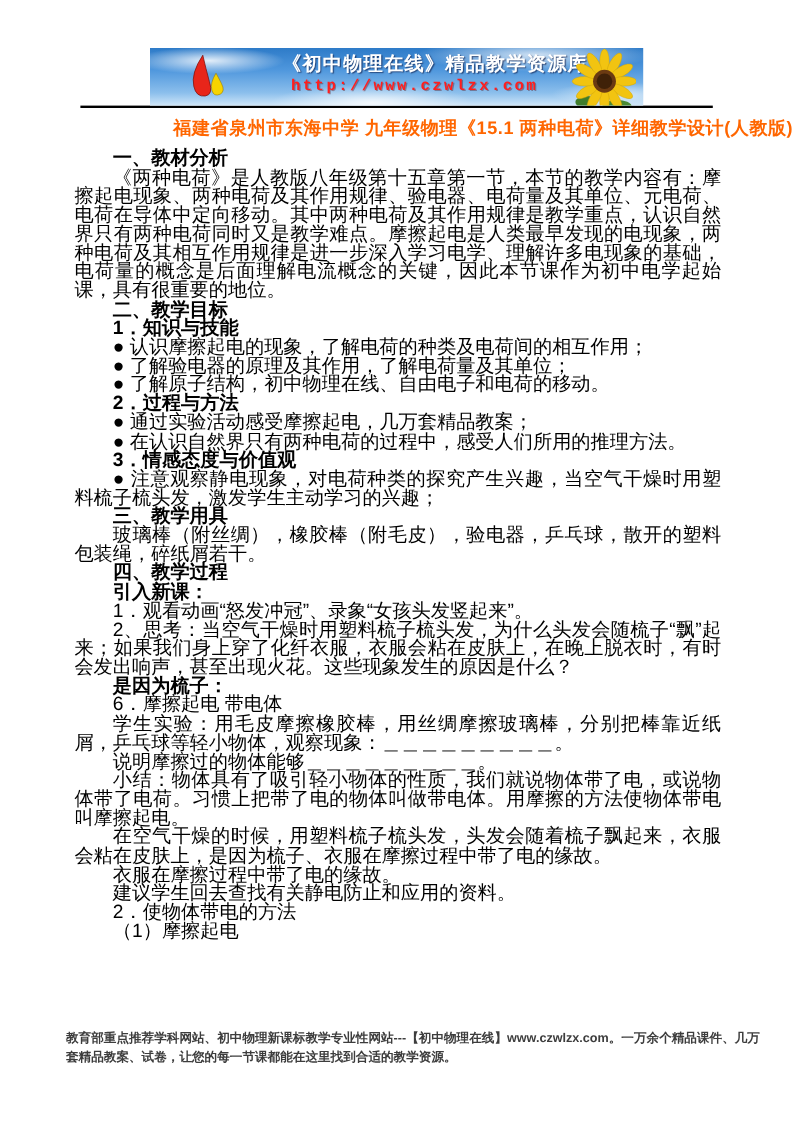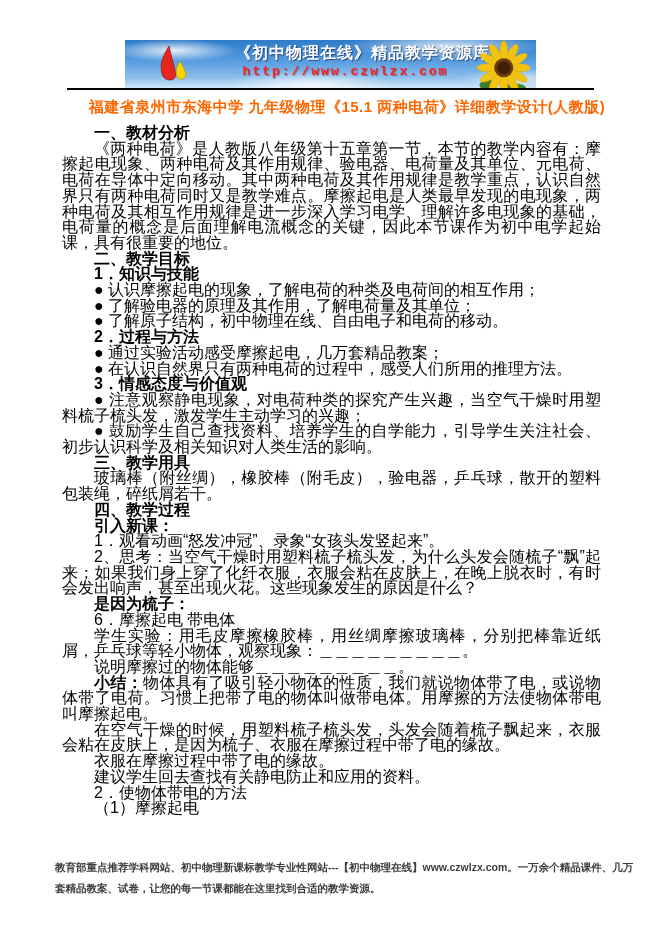--- a/index.html
+++ b/index.html
@@ -20,33 +20,33 @@
   }
   .banner-logo{position:absolute;left:26px;top:4px;width:42px;height:42px;}
   .banner-text{position:absolute;left:110px;right:80px;top:3px;text-align:center;color:#ffffff;}
   .site-title{font-size:16px;font-weight:bold;letter-spacing:1px;text-shadow:1px 1px 1px rgba(0,0,40,.55);white-space:nowrap;}
   .site-url{font-family:"Liberation Mono","DejaVu Sans Mono",monospace;font-size:13px;font-weight:bold;letter-spacing:2px;text-shadow:1px 1px 0 rgba(80,0,0,.35);}
   .banner-sunflower{position:absolute;right:6px;bottom:-4px;width:56px;height:52px;}
   .banner-rule{width:527px;height:0;margin:0 auto;border-bottom:2px solid #000000;}
 
   
   .doc-title{
-    margin:8px 0 6px 0;text-align:center;
+    margin:8px 0 6px 0;text-align:right;
     font-size:15px;font-weight:bold;color:#ff6600;letter-spacing:0.5px;padding-left:33px;
   }
   .doc-body{padding:2px 60px 0 62px;font-size:16px;line-height:15.7px;color:#000000;}
   .para{margin:0;text-indent:2em;text-align:justify;}
   .para.heading{font-weight:bold;}
-  .para b{font-weight:bold;}
+  .para b{font-weight:normal;}
 
   
   .page-footer{
     position:absolute;left:0;right:0;top:857px;
     padding:0 26px 0 55px;
-    font-size:10.5px;line-height:21px;font-weight:bold;color:#3d3d3d;
+    font-size:10.5px;line-height:16px;font-weight:bold;color:#3d3d3d;
     text-align:left;
   }
 </style>
 </head>
 <body>
 
 <div class="page">
 
   <div class="banner-wrap">
     <div class="banner">
@@ -94,21 +94,20 @@
       <p class="para heading">二、教学目标</p>
       <p class="para heading">1．知识与技能</p>
       <p class="para bullet">● 认识摩擦起电的现象，了解电荷的种类及电荷间的相互作用；</p>
       <p class="para bullet">● 了解验电器的原理及其作用，了解电荷量及其单位；</p>
       <p class="para bullet">● 了解原子结构，初中物理在线、自由电子和电荷的移动。</p>
       <p class="para heading">2．过程与方法</p>
       <p class="para bullet">● 通过实验活动感受摩擦起电，几万套精品教案；</p>
       <p class="para bullet">● 在认识自然界只有两种电荷的过程中，感受人们所用的推理方法。</p>
       <p class="para heading">3．情感态度与价值观</p>
       <p class="para bullet">● 注意观察静电现象，对电荷种类的探究产生兴趣，当空气干燥时用塑料梳子梳头发，激发学生主动学习的兴趣；</p>
-      <p class="para bullet">● 鼓励学生自己查找资料、培养学生的自学能力，引导学生关注社会、初步认识科学及相关知识对人类生活的影响。</p>
       <p class="para heading">三、教学用具</p>
       <p class="para body">玻璃棒（附丝绸），橡胶棒（附毛皮），验电器，乒乓球，散开的塑料包装绳，碎纸屑若干。</p>
       <p class="para heading">四、教学过程</p>
       <p class="para heading">引入新课：</p>
       <p class="para body">1．观看动画“怒发冲冠”、录象“女孩头发竖起来”。</p>
       <p class="para body">2、思考：当空气干燥时用塑料梳子梳头发，为什么头发会随梳子“飘”起来；如果我们身上穿了化纤衣服，衣服会粘在皮肤上，在晚上脱衣时，有时会发出响声，甚至出现火花。这些现象发生的原因是什么？</p>
       <p class="para heading">是因为梳子：</p>
       <p class="para body">6．摩擦起电 带电体</p>
       <p class="para body">学生实验：用毛皮摩擦橡胶棒，用丝绸摩擦玻璃棒，分别把棒靠近纸屑，乒乓球等轻小物体，观察现象：＿＿＿＿＿＿＿＿＿。</p>
       <p class="para body">说明摩擦过的物体能够＿＿＿＿＿＿＿＿＿。</p>

